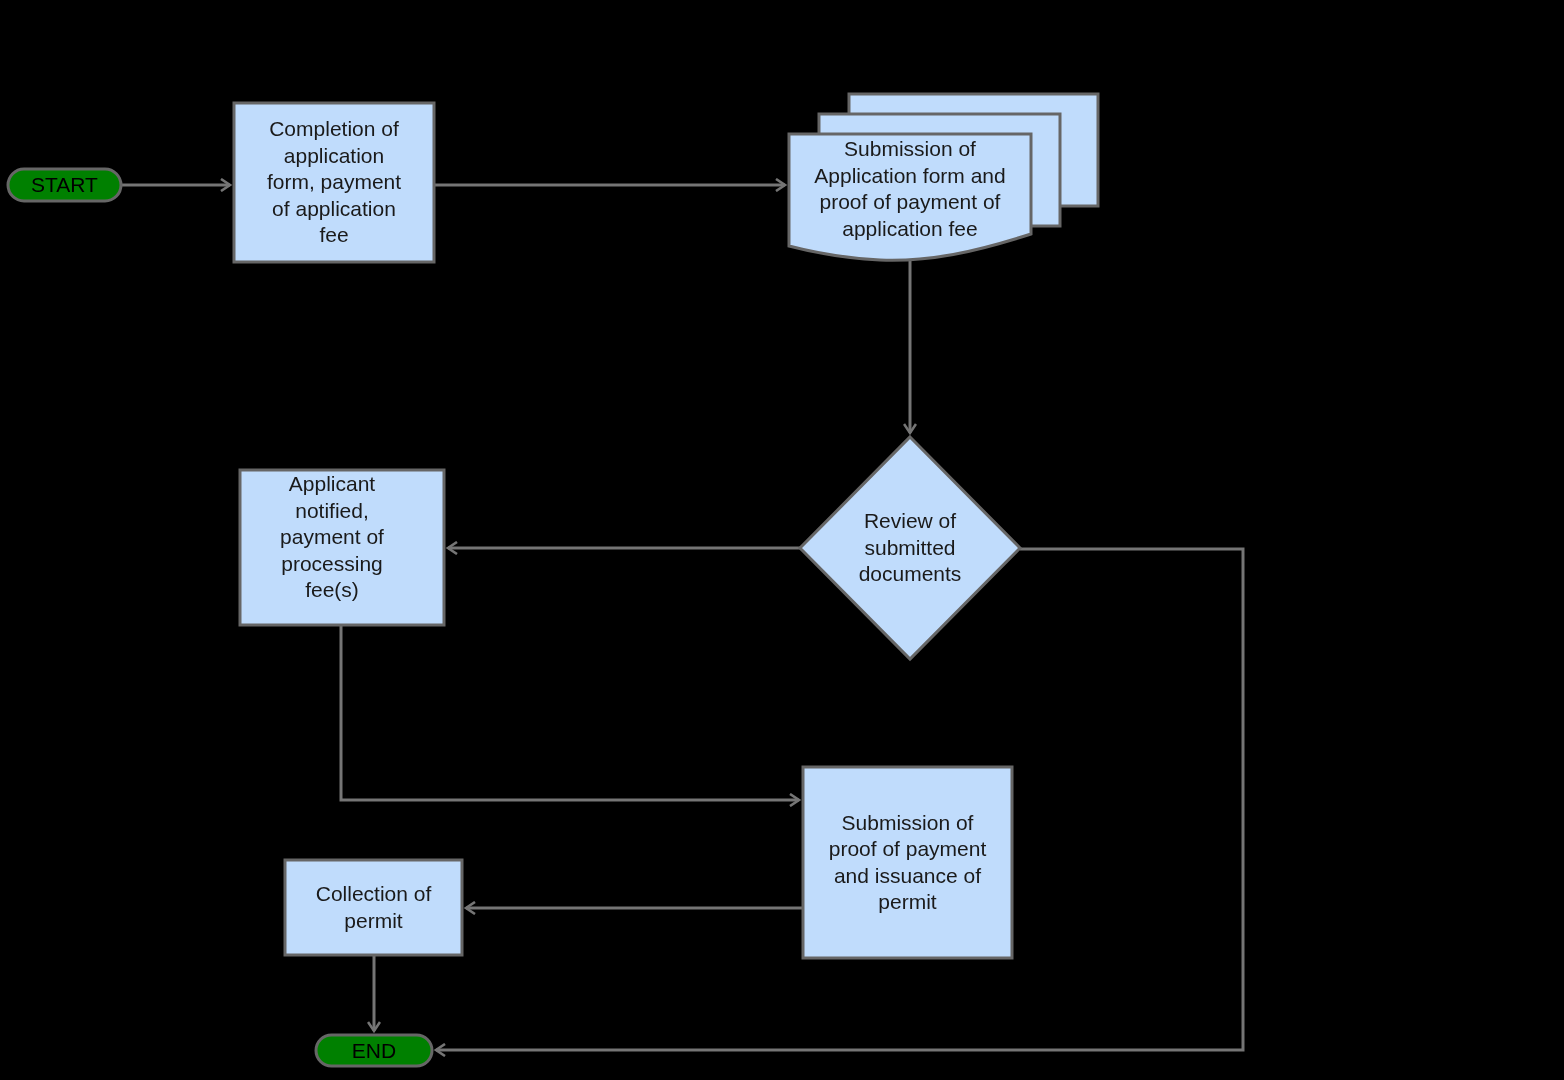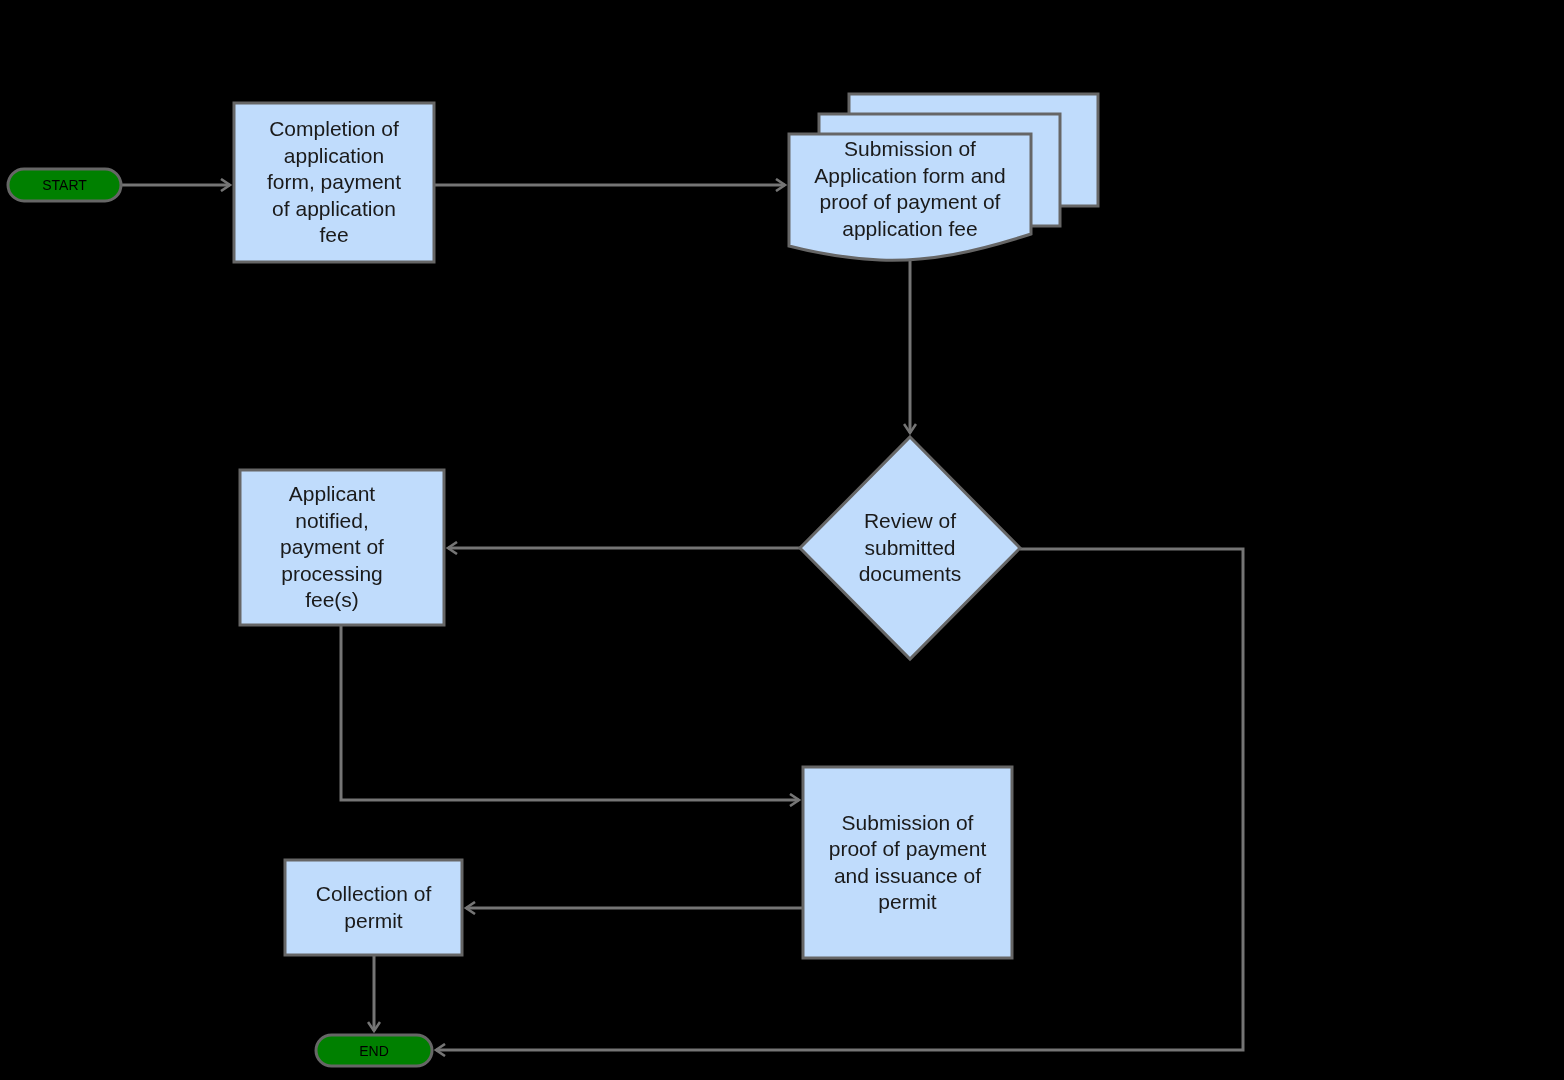--- a/index.html
+++ b/index.html
@@ -33,21 +33,21 @@
     color: #1a1a1a;
     font-family: "Liberation Sans", sans-serif;
     font-size: 21px;
     line-height: 26.5px;
     white-space: pre-line;
     pointer-events: none;
     box-sizing: border-box;
   }
   .term-label {
     color: #000000;
-    font-size: 14px;
+    font-size: 21px;
     line-height: 24px;
   }
 </style>
 </head>
 <body>
 
 <div id="canvas">
 
   <svg id="flow-svg" viewBox="0 0 1564 1080">
     <defs>
@@ -108,21 +108,21 @@
 
   <div class="node-label" style="left:789px; top:130px; width:242px; height:118px;">Submission of
 Application form and
 proof of payment of
 application fee</div>
 
   <div class="node-label" style="left:800px; top:437px; width:220px; height:222px;text-align:center;">Review of
 submitted
 documents</div>
 
-  <div class="node-label" style="left:240px; top:470px; width:184px; height:155px;">Applicant
+  <div class="node-label" style="left:240px; top:460px; width:184px; height:155px;">Applicant
 notified,
 payment of
 processing
 fee(s)</div>
 
   <div class="node-label" style="left:803px; top:767px; width:209px; height:191px;">Submission of
 proof of payment
 and issuance of
 permit</div>
 

